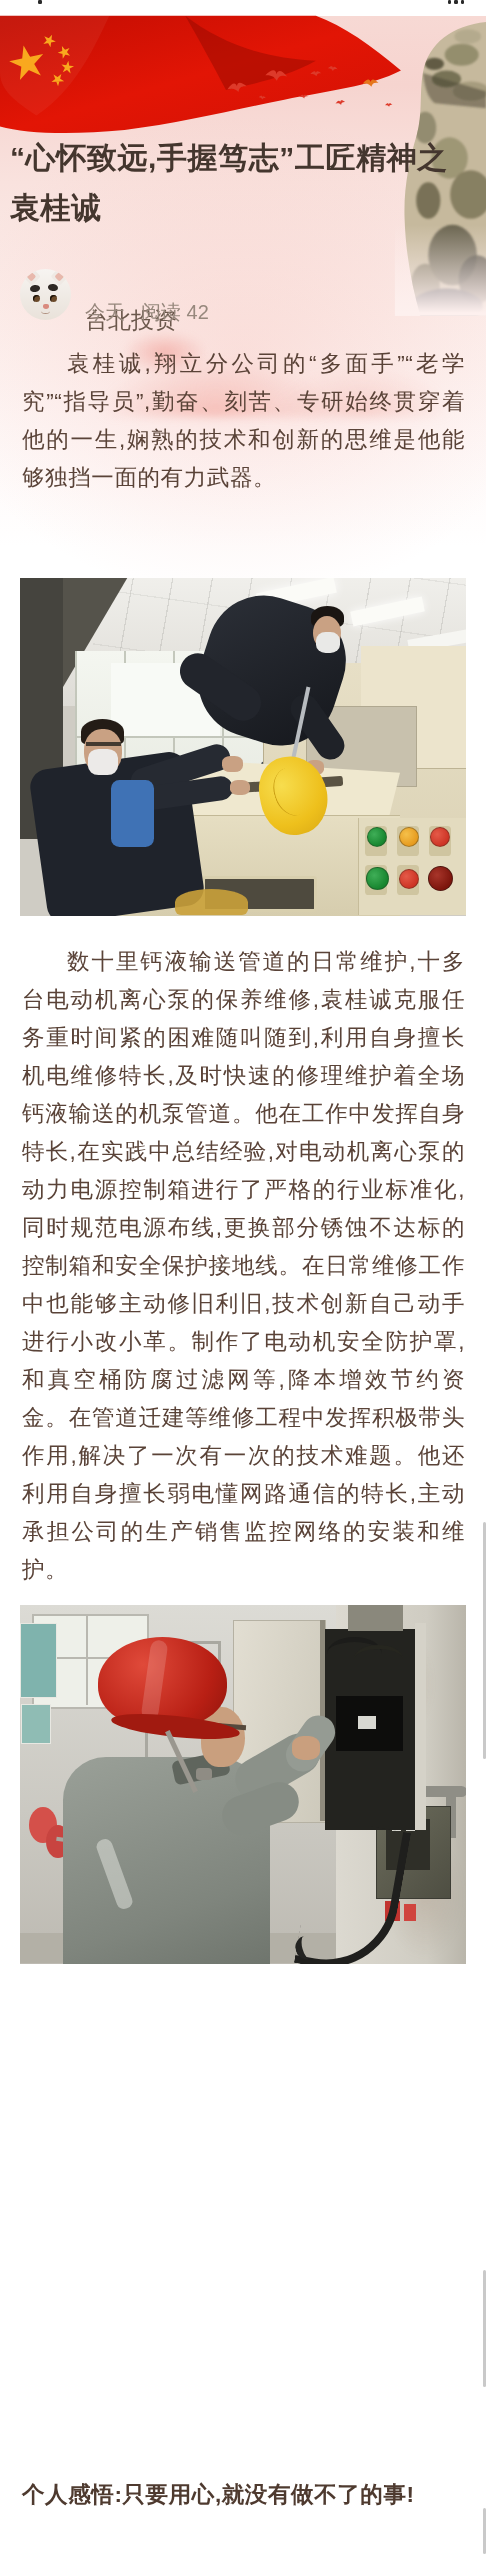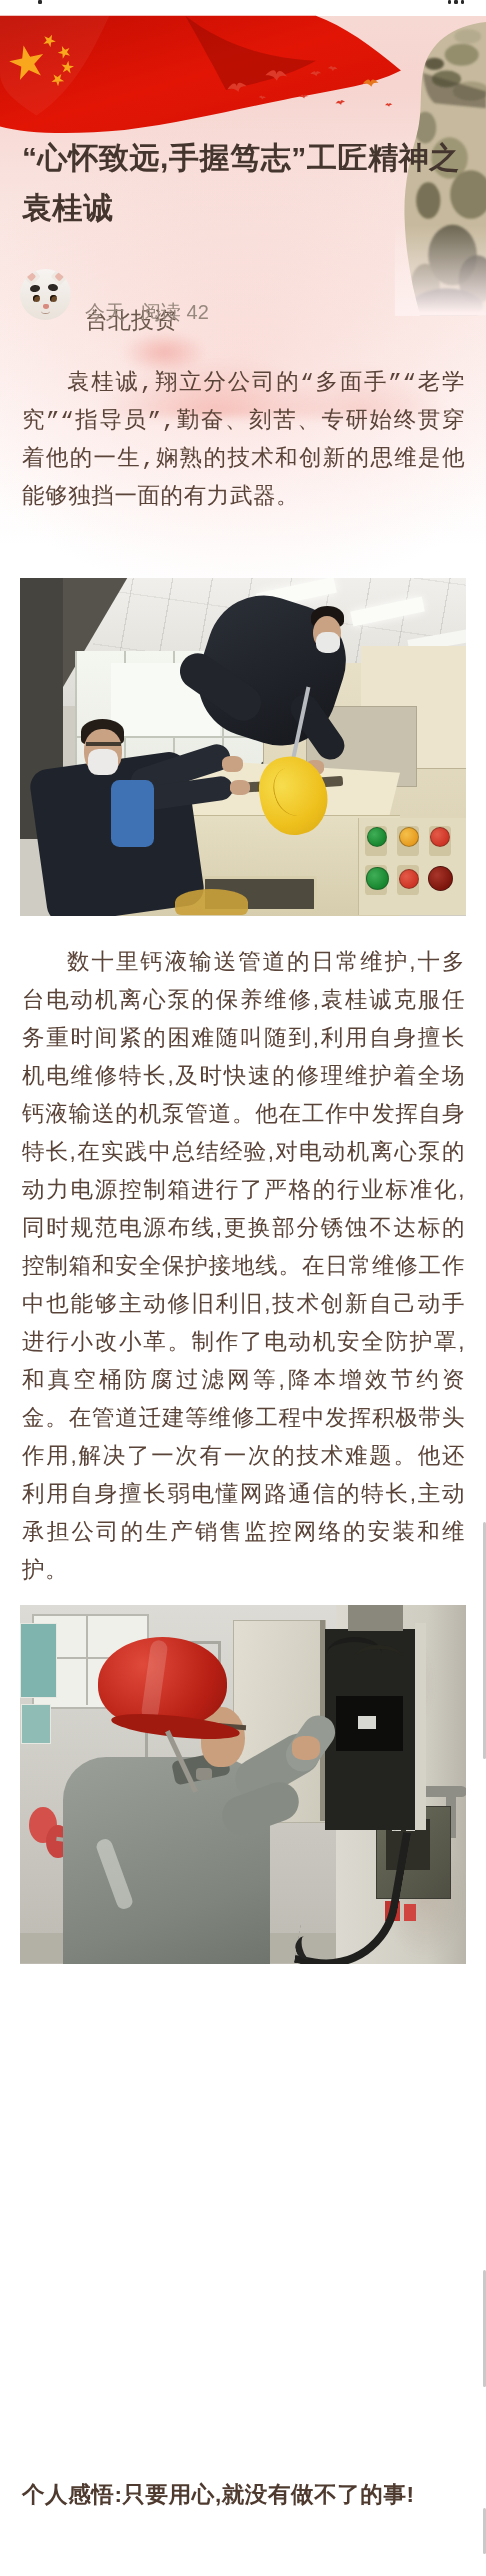--- a/index.html
+++ b/index.html
@@ -8,21 +8,21 @@
   .abs{position:absolute;}
   .body-text{
     position:absolute;left:22px;width:443px;
     font-size:22.5px;line-height:38px;color:#5a4338;
     text-align:justify;text-justify:inter-ideograph;
     text-indent:2em;letter-spacing:0.6px;margin:0;
   }
   .photo{position:absolute;left:20px;width:446px;overflow:hidden;background:#cfccc4;}
   .d{position:absolute;}
   #title{
-    position:absolute;top:133px;left:22px;width:443px;margin:0;
+    position:absolute;top:133px;left:10px;width:443px;margin:0;
     font-size:30px;line-height:50px;font-weight:700;color:#44362e;letter-spacing:0.6px;
   }
   #author-name{position:absolute;top:266px;left:85px;font-size:23px;color:#6b584c;margin-top:39px;}
   #author-meta{position:absolute;top:299px;left:85px;font-size:20px;color:#97887d;}
   #author-meta span{margin-right:16px;}
   #conclusion{
     position:absolute;top:2476px;left:22px;width:443px;margin:0;
     font-size:22.5px;line-height:38px;font-weight:700;color:#4e3a2f;
     text-align:justify;letter-spacing:0.6px;
   }
@@ -130,21 +130,21 @@
     <div class="d" style="left:12.8px;top:25.5px;width:7.3px;height:7.3px;background:#6b4a2a;border-radius:50%;box-shadow:inset 1.2px 1.2px 0 #1c130a;"></div>
     <div class="d" style="left:30px;top:25.5px;width:7.3px;height:7.3px;background:#6b4a2a;border-radius:50%;box-shadow:inset 1.2px 1.2px 0 #1c130a;"></div>
     <div class="d" style="left:22.5px;top:35px;width:6px;height:4.9px;background:#d98a7e;border-radius:40% 40% 60% 60%;"></div>
     <div class="d" style="left:20.7px;top:38px;width:9.7px;height:5.5px;border-bottom:1.2px solid #b09282;border-radius:50%;"></div>
   </div>
   <div id="author-name">台北投资</div>
   <div id="author-meta">
     <span>今天</span><span>阅读 42</span>
   </div>
 
-  <p class="body-text" style="top:364px;font-family:Liberation Mono, monospace;">袁桂诚,翔立分公司的“多面手”“老学究”“指导员”,勤奋、刻苦、专研始终贯穿着他的一生,娴熟的技术和创新的思维是他能够独挡一面的有力武器。</p>
+  <p class="body-text" style="top:345px;">袁桂诚,翔立分公司的“多面手”“老学究”“指导员”,勤奋、刻苦、专研始终贯穿着他的一生,娴熟的技术和创新的思维是他能够独挡一面的有力武器。</p>
 
   <div class="photo" style="top:578px;height:338px;">
     <div class="d" style="left:0;top:0;width:446px;height:128px;
       background:linear-gradient(180deg,#f0efeb,#dedcd6);"></div>
     <div class="d" style="left:73px;top:0;width:373px;height:122px;opacity:.5;
       background:repeating-linear-gradient(100deg, rgba(110,110,105,.35) 0 1.2px, transparent 1.2px 39px),repeating-linear-gradient(8deg, rgba(110,110,105,.2) 0 1.2px, transparent 1.2px 55px);"></div>
     <div class="d" style="left:237px;top:7.3px;width:79px;height:16px;background:#fbfbf7;transform:rotate(-12deg);box-shadow:0 0 11px rgba(255,255,255,.9);"></div>
     <div class="d" style="left:331px;top:25.5px;width:73px;height:14.6px;background:#fbfbf7;transform:rotate(-12deg);box-shadow:0 0 9.7px rgba(255,255,255,.9);"></div>
     <div class="d" style="left:388px;top:56px;width:67px;height:13.4px;background:#f6f6f2;transform:rotate(-10deg);"></div>
     <div class="d" style="left:0;top:0;width:195px;height:182px;background:#55534b;

